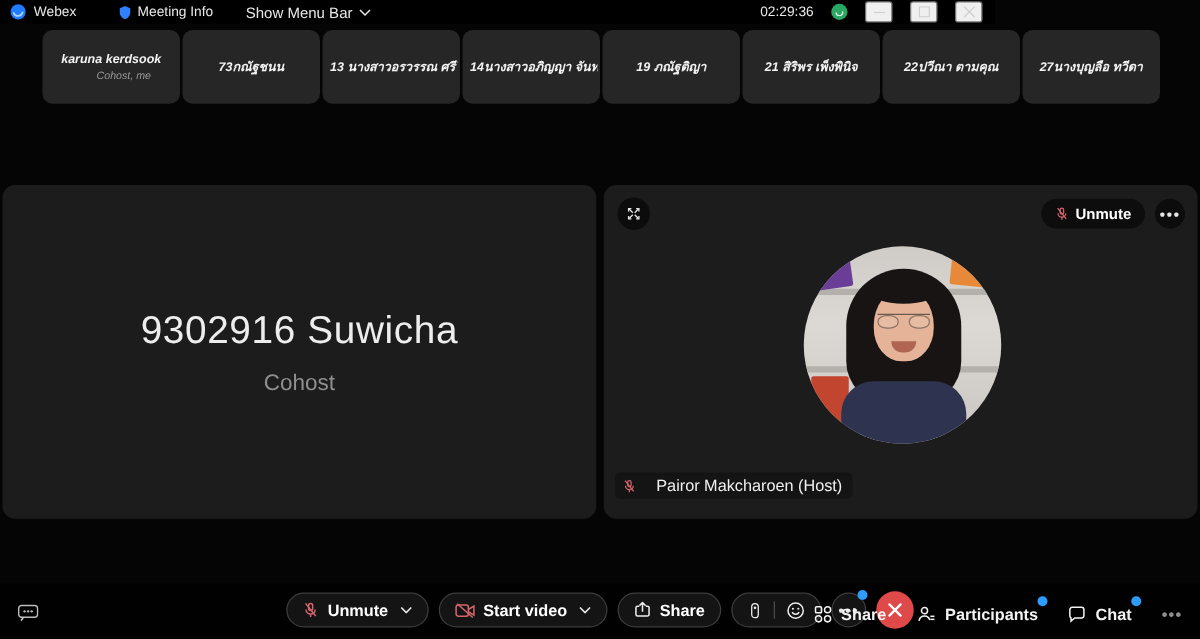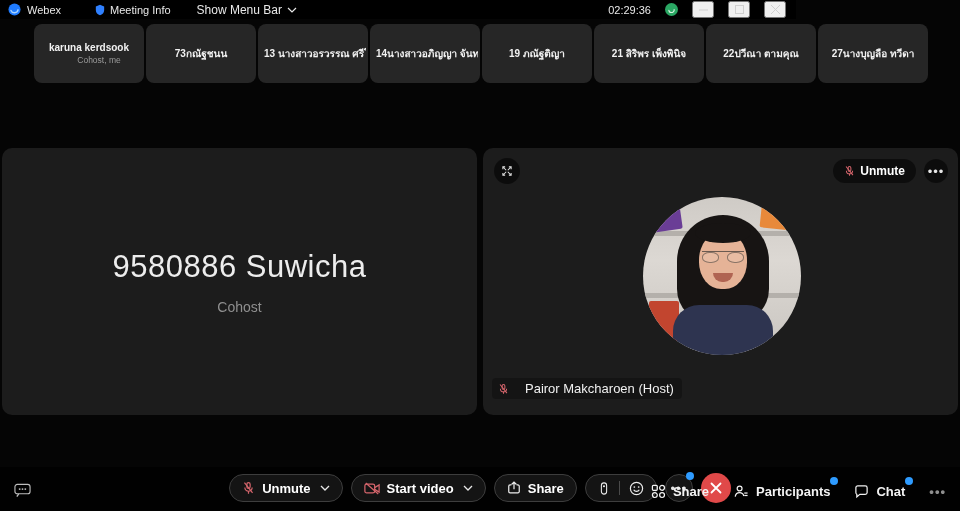--- a/index.html
+++ b/index.html
@@ -12,34 +12,34 @@
               background:#000; display:flex; align-items:center; font-size:11px; }
   .tb-left { display:flex; align-items:center; gap:6px; padding-left:8px; }
   .tb-item { display:flex; align-items:center; gap:5px; color:#e8e8e8; }
   .tb-gap { width:22px; }
   .tb-right { margin-left:auto; display:flex; align-items:center; gap:14px; padding-right:10px;text-align:center; }
   .win-btn { width:22px; height:17px; display:flex; align-items:center; justify-content:center; color:#cfcfcf; }
   .presence-dot { width:13px; height:13px; border-radius:50%; background:#2aa763;
                   display:flex; align-items:center; justify-content:center; }
 
   
-  .filmstrip { position:absolute; top:24px; left:34px; display:flex; gap:2px; }
+  .filmstrip { position:absolute; top:24px; left:34px; display:flex; gap:2px;font-style:italic; }
   .thumb { width:110px; height:59px; background:#262626; border-radius:8px;
            display:flex; flex-direction:column; align-items:center; justify-content:center; gap:2px; }
   .thumb-name { font-size:10px; font-weight:bold; color:#f2f2f2; text-align:center; padding:0 4px;
                 white-space:nowrap; overflow:hidden; max-width:106px; }
   .thumb-sub { font-size:8.5px; color:#9b9b9b;margin-left:20px; }
 
   
   .tile { position:absolute; top:148px; height:267px; background:#1c1c1c; border-radius:10px; }
   .tile-left  { left:2px;  width:475px; display:flex; flex-direction:column;
                 align-items:center; justify-content:center; gap:14px; }
   .tile-right { left:483px; width:475px; }
   .big-name { font-size:31px; color:#ededed; letter-spacing:.5px; }
-  .big-sub  { font-size:14px; color:#8f8f8f; }
+  .big-sub  { font-size:18px; color:#8f8f8f; }
 
   .round-btn { width:26px; height:26px; border-radius:50%; background:rgba(0,0,0,.55);
                display:flex; align-items:center; justify-content:center; border:none; }
   .expand-btn { position:absolute; top:10px; left:11px; }
   .tile-more  { position:absolute; top:11px; right:10px; width:24px; height:24px; }
   .tile-unmute { position:absolute; top:11px; right:42px; height:24px; border-radius:12px;
                  background:rgba(10,10,10,.8); display:flex; align-items:center; gap:5px;
                  padding:0 11px; color:#fff; font-size:12px; font-weight:bold; border:none; }
   .dots { color:#e6e6e6; font-size:13px; letter-spacing:1px; line-height:1; }
 
@@ -168,21 +168,21 @@
   </div>
   <div class="thumb">
     <span class="thumb-name">22ปวีณา ตามคุณ</span>
   </div>
   <div class="thumb">
     <span class="thumb-name">27นางบุญลือ ทวีดา</span>
   </div>
 </div>
 
 <div class="tile tile-left">
-  <div class="big-name">9580886 Suwicha</div>
+  <div class="big-name">9302916 Suwicha</div>
   <div class="big-sub">Cohost</div>
 </div>
 
 <div class="tile tile-right">
 
   <button class="round-btn expand-btn">
     <span>
       <svg width="12" height="12" viewBox="0 0 16 16" stroke="#e6e6e6" stroke-width="1.4" fill="none">
         <path d="M2.5 5.5v-3h3M13.5 5.5v-3h-3M2.5 10.5v3h3M13.5 10.5v3h-3"></path>
         <path d="M3 3l4 4M13 3L9 7M3 13l4-4M13 13l-4-4"></path>

